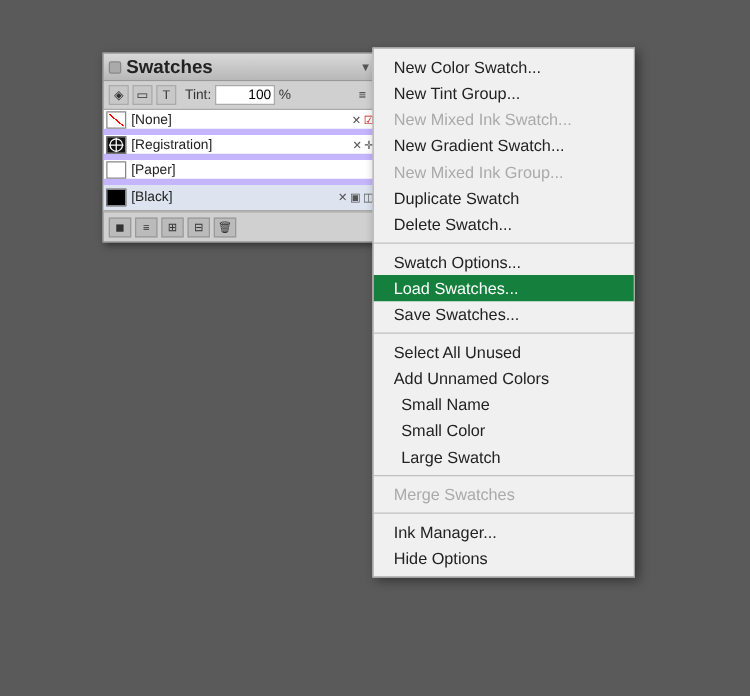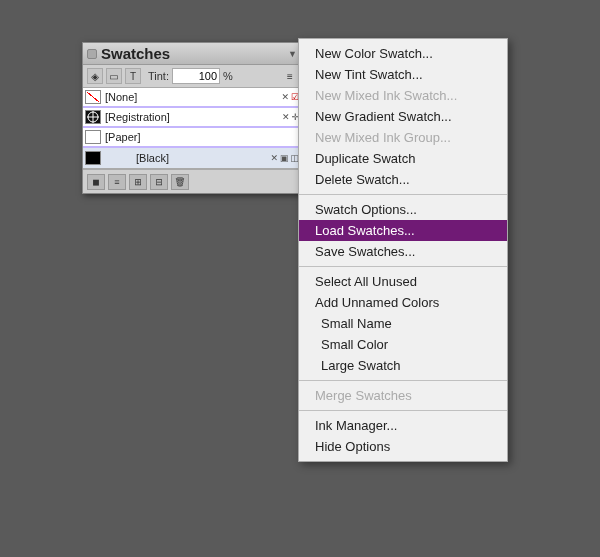--- a/index.html
+++ b/index.html
@@ -117,21 +117,21 @@
     .swatch-list {
       background: white;
       border-bottom: 1px solid #aaa;
     }
 
     .swatch-row {
       display: flex;
       align-items: center;
       height: 20px;
       padding: 0 2px;
-      border-bottom: 2px solid #c4b5fd;
+      border-bottom: 5px solid #c4b5fd;
       font-size: 11px;
       color: #222;
     }
 
     .swatch-row:last-child {
       border-bottom: none;
     }
 
     .swatch-color-box {
       width: 16px;
@@ -208,21 +208,21 @@
 
     .menu-item {
       padding: 3px 16px;
       font-size: 13px;
       color: #222;
       cursor: pointer;
       white-space: nowrap;
     }
 
     .menu-item.highlighted {
-      background: #701a75;
+      background: #15803d;
       color: white;
     }
 
     .menu-item.disabled {
       color: #aaa;
       cursor: default;
     }
 
     .menu-divider {
       height: 1px;
@@ -285,21 +285,21 @@
         <span>✛</span>
       </div>
     </div>
 
     <div class="swatch-row">
       <div class="swatch-color-box" style="background:#fff; border:1px solid #888;"></div>
       <span class="swatch-name">[Paper]</span>
       <div class="swatch-icons"></div>
     </div>
 
-    <div class="swatch-row" style="background:#dde4f0;gap:31px;">
+    <div class="swatch-row" style="background:#dde4f0;">
       <div class="swatch-color-box" style="background:#000;"></div>
       <span class="swatch-name">[Black]</span>
       <div class="swatch-icons">
         <span>✕</span>
         <span>▣</span>
         <span>◫</span>
       </div>
     </div>
   </div>
 
@@ -307,21 +307,21 @@
     <div class="bottom-icon">◼</div>
     <div class="bottom-icon">≡</div>
     <div class="bottom-icon">⊞</div>
     <div class="bottom-icon">⊟</div>
     <div class="bottom-icon">🗑</div>
   </div>
 </div>
 
 <div class="context-menu">
   <div class="menu-item">New Color Swatch...</div>
-  <div class="menu-item">New Tint Swatch...</div>
+  <div class="menu-item">New Tint Group...</div>
   <div class="menu-item disabled">New Mixed Ink Swatch...</div>
   <div class="menu-item">New Gradient Swatch...</div>
   <div class="menu-item disabled">New Mixed Ink Group...</div>
   <div class="menu-item">Duplicate Swatch</div>
   <div class="menu-item">Delete Swatch...</div>
   <div class="menu-divider"></div>
   <div class="menu-item">Swatch Options...</div>
   <div class="menu-item highlighted">Load Swatches...</div>
   <div class="menu-item">Save Swatches...</div>
   <div class="menu-divider"></div>

